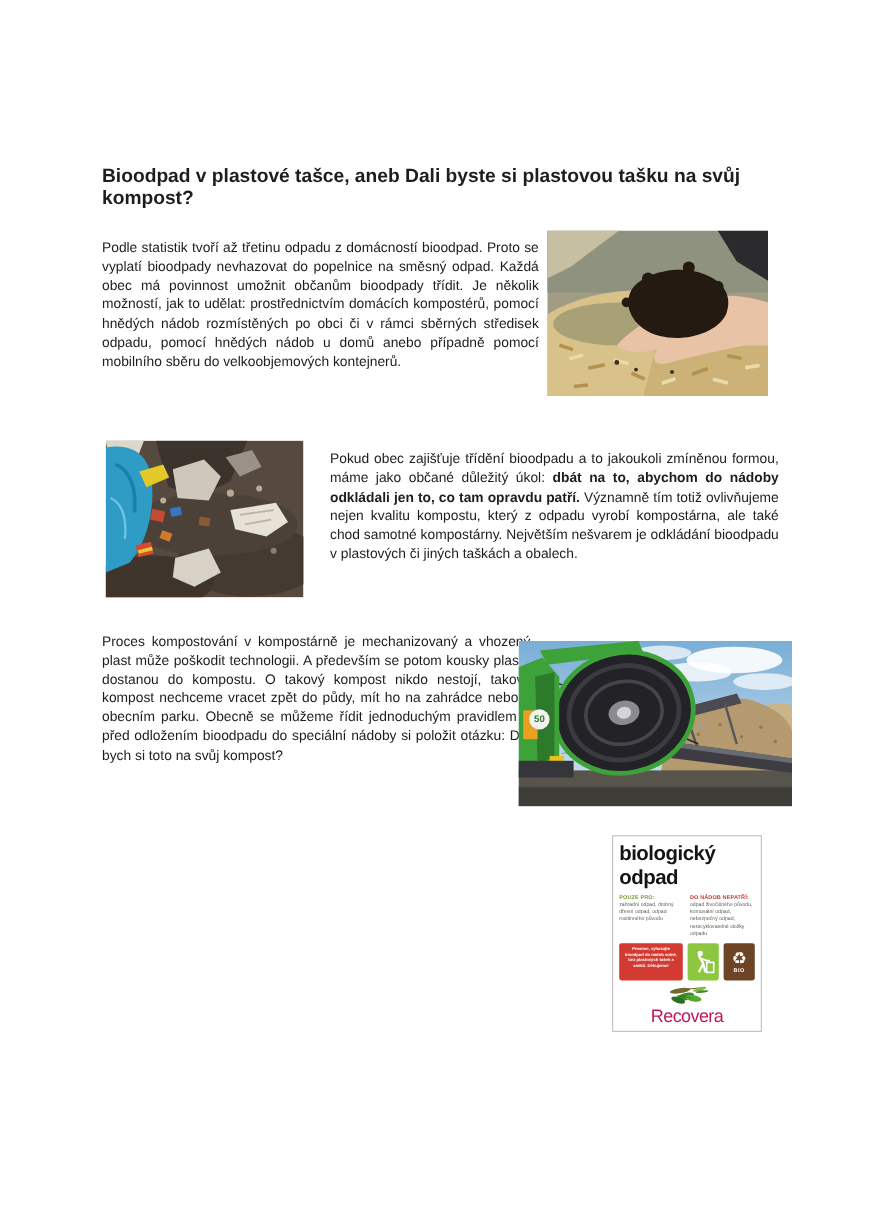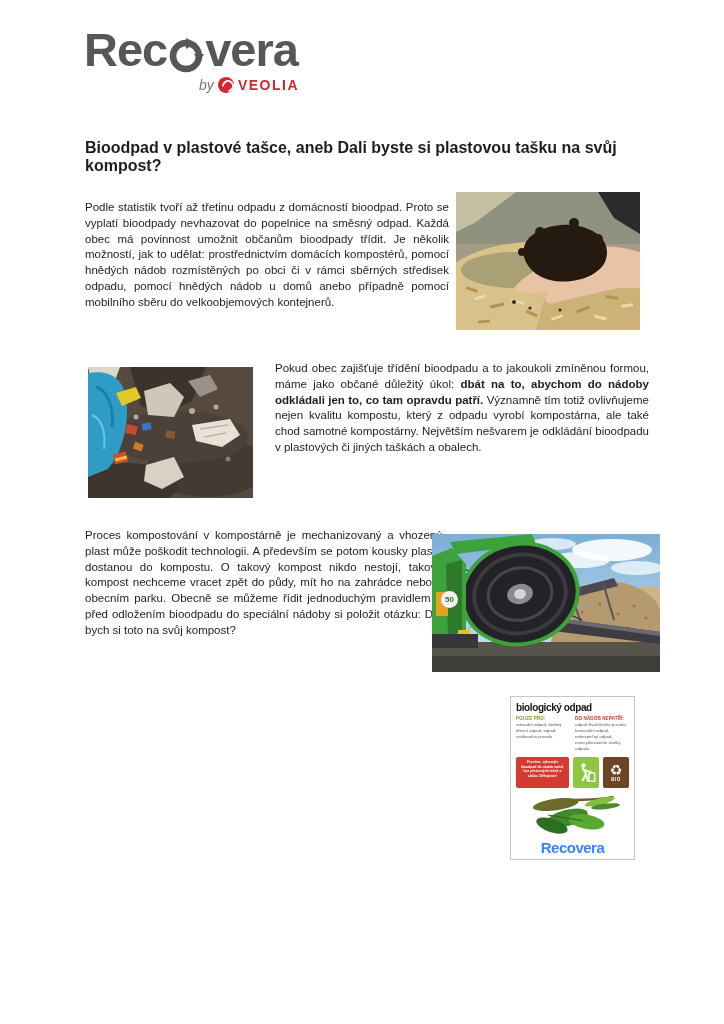--- a/index.html
+++ b/index.html
@@ -18,77 +18,60 @@
   .byline{display:flex;align-items:center;justify-content:flex-end;margin-top:4px;gap:4px;}
   .byline .by{font-style:italic;color:#77787b;font-size:14px;}
   .veolia-dot{width:16px;height:16px;border-radius:50%;background:var(--veolia-red);position:relative;}
   .veolia-dot::after{content:"";position:absolute;left:4px;top:3px;width:8px;height:8px;border:2px solid #fff;border-radius:50%;border-bottom-color:transparent;transform:rotate(40deg);}
   .byline .veolia{color:var(--veolia-red);font-weight:bold;font-size:14px;letter-spacing:1.5px;}
 
   
   .heading{position:absolute;left:85px;top:139px;width:600px;font-size:16px;font-weight:bold;}
   .para{position:absolute;font-size:11.5px;line-height:15.8px;text-align:justify;}
   .p1{left:85px;top:200px;width:364px;}
-  .p2{left:275px;top:361px;width:374px;}
+  .p2{left:275px;top:376px;width:374px;}
   .p3{left:85px;top:528px;width:357px;}
   .p4{left:85px;top:737px;width:392px;text-align:left;}
   .bold-seg{font-weight:bold;}
   a.weblink{color:var(--link);text-decoration:underline;cursor:pointer;}
 
   
   .photo{position:absolute;overflow:hidden;}
   .photo svg{display:block;}
   .photo1{left:456px;top:192px;width:184px;height:138px;}
   .photo2{left:88px;top:367px;width:165px;height:131px;}
   .photo3{left:432px;top:534px;width:228px;height:138px;}
   .badge80{position:absolute;left:9px;top:57px;width:17px;height:17px;border-radius:50%;background:#f2f2f0;color:#2c7a2a;
     font-size:8px;font-weight:bold;display:flex;align-items:center;justify-content:center;}
 
   
   .poster{position:absolute;left:510px;top:696px;width:125px;height:164px;background:#fff;border:1px solid #c4c4c4;
     box-sizing:border-box;padding:5px 5px 3px 5px;display:flex;flex-direction:column;}
-  .poster-title{font-size:10px;font-weight:bold;letter-spacing:-.4px;color:#141414;}
+  .poster-title{font-size:17px;font-weight:bold;letter-spacing:-.4px;color:#141414;}
   .poster-cols{display:flex;gap:5px;margin-top:3px;}
   .poster-col{width:54px;}
   .poster-col h4{margin:0 0 1px 0;font-size:4.6px;letter-spacing:.1px;}
   .poster-col .left-h{color:var(--poster-header-green);}
   .poster-col .right-h{color:var(--poster-header-red);}
   .poster-col p{margin:0;font-size:4.3px;line-height:6px;color:#5c5c54;}
   .poster-boxes{display:flex;gap:4px;margin-top:5px;align-items:stretch;}
   .notice-box{width:53px;height:31px;background:var(--poster-red);border-radius:2px;color:#fff;
     font-size:3.5px;line-height:4.6px;font-weight:bold;padding:3px;box-sizing:border-box;text-align:center;}
   .green-box{width:26px;height:31px;background:var(--poster-green);border-radius:2px;display:flex;align-items:center;justify-content:center;}
   .brown-box{width:26px;height:31px;background:var(--poster-brown);border-radius:2px;display:flex;flex-direction:column;align-items:center;justify-content:center;color:#fff;}
   .brown-box .recycle{font-family:"DejaVu Sans",sans-serif;font-size:14px;line-height:14px;}
   .brown-box .bio{font-size:4.5px;font-weight:bold;letter-spacing:.5px;}
   .poster-leaves{margin:4px auto 0 auto;}
-  .poster-brand{text-align:center;font-size:15px;font-weight:bold;color:#3b82f6;letter-spacing:-.5px;margin-top:1px;}
+  .poster-brand{text-align:center;font-size:15px;font-weight:normal;color:#be185d;letter-spacing:-.5px;margin-top:1px;}
 </style>
 </head>
 <body>
 
 <div class="page">
 
-  <div class="logo-block">
-    <div class="wordmark">
-      <span>Rec</span>
-        <span class="o-icon"><svg viewBox="0 0 36 36" width="36" height="36">
-        <path d="M18 5 A13 13 0 1 0 31 18" fill="none" stroke="#57575a" stroke-width="6.5"></path>
-        <path d="M31 18 A13 13 0 0 0 22 5.6" fill="none" stroke="#57575a" stroke-width="6.5"></path>
-        <polygon points="18,0 28,5 18,11" fill="#57575a"></polygon>
-        <polygon points="31,25 26,16 36,16" fill="#57575a"></polygon>
-      </svg></span>
-        <span>vera</span>
-    </div>
-    <div class="byline">
-      <span class="by">by</span>
-      <span class="veolia-dot"></span>
-      <span class="veolia">VEOLIA</span>
-    </div>
-  </div>
 
   <div class="heading">Bioodpad v plastové tašce, aneb Dali byste si plastovou tašku na svůj kompost?</div>
 
   <div class="para p1">Podle statistik tvoří až třetinu odpadu z domácností bioodpad. Proto se vyplatí bioodpady nevhazovat do popelnice na směsný odpad. Každá obec má povinnost umožnit občanům bioodpady třídit. Je několik možností, jak to udělat: prostřednictvím domácích kompostérů, pomocí hnědých nádob rozmístěných po obci či v rámci sběrných středisek odpadu, pomocí hnědých nádob u domů anebo případně pomocí mobilního sběru do velkoobjemových kontejnerů.</div>
 
   <div class="photo photo1">
     <svg viewBox="0 0 184 138" width="184" height="138">
       <rect width="184" height="138" fill="#a39c85"></rect>
       <rect width="184" height="52" fill="#8f927e"></rect>
       <polygon points="0,0 60,0 20,30 0,40" fill="#c7bfa2"></polygon>

